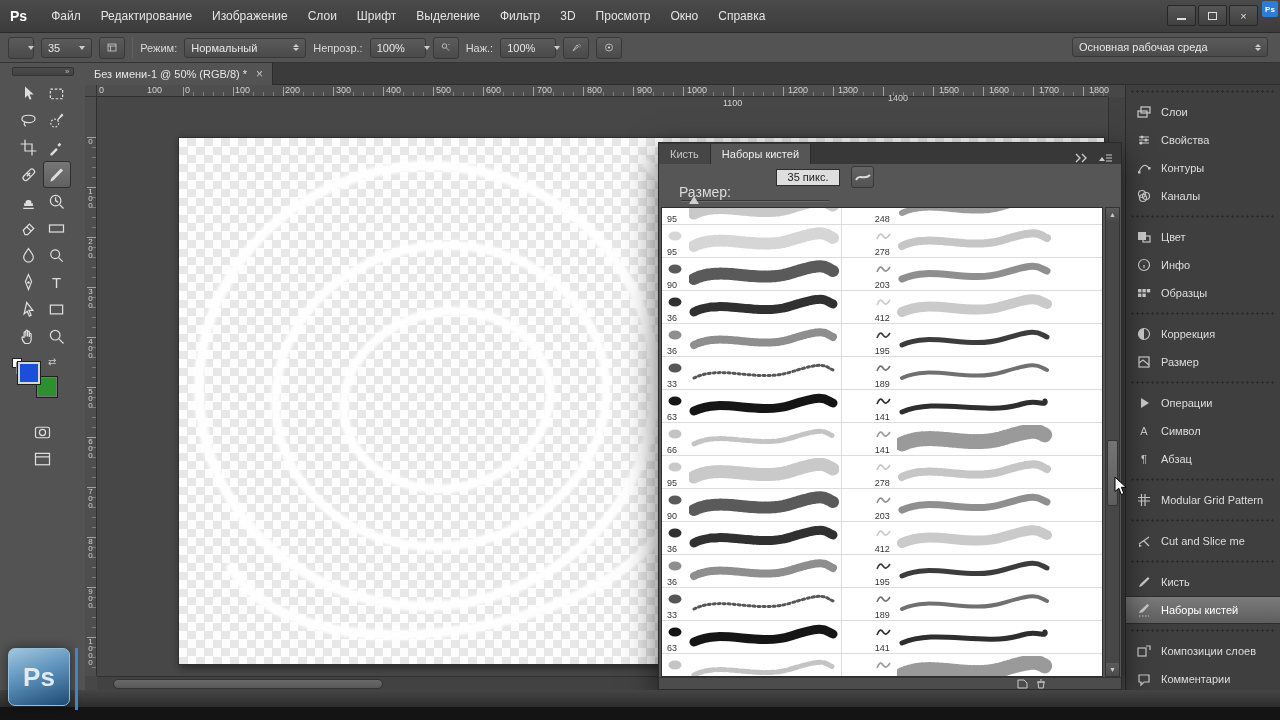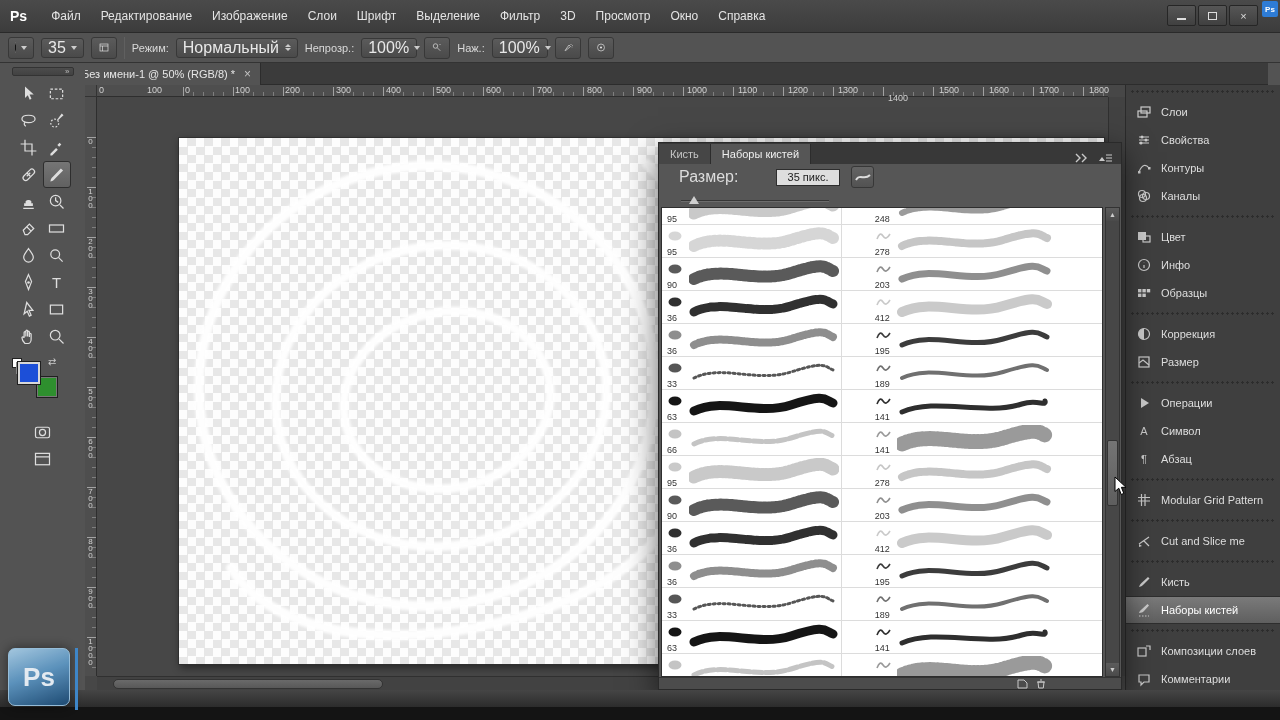--- a/index.html
+++ b/index.html
@@ -19,32 +19,32 @@
   .win-btn .maxbox{width:9px;height:8px;border:1px solid #ddd;display:block;}
   .win-btn .minbar{width:9px;height:2px;background:#ddd;display:block;margin-top:6px;}
   .corner-badge{position:absolute;right:2px;top:1px;width:16px;height:16px;background:#2e7cd6;
     border-radius:2px;color:#fff;font-size:8px;font-weight:bold;display:flex;align-items:center;justify-content:center;}
 
   
   .optionsbar{position:absolute;left:0;top:33px;width:1280px;height:30px;background:#535353;
     border-bottom:1px solid #333;display:flex;align-items:center;padding:0 8px;gap:7px;z-index:29;}
   .opt-label{color:#d9d9d9;font-size:11px;}
   .ctl{background:linear-gradient(#5b5b5b,#4a4a4a);border:1px solid #383838;border-radius:3px;
-    color:#e8e8e8;font-size:16px;height:20px;display:inline-flex;align-items:center;padding:8px 6px;gap:5px;}
+    color:#e8e8e8;font-size:11px;height:20px;display:inline-flex;align-items:center;padding:8px 6px;gap:19px;}
   .caret{width:0;height:0;border-left:3.5px solid transparent;border-right:3.5px solid transparent;border-top:4px solid #ccc;}
   .updown{display:flex;flex-direction:column;gap:1px;}
   .updown i{display:block;width:0;height:0;border-left:3px solid transparent;border-right:3px solid transparent;}
   .updown i.u{border-bottom:3.5px solid #ccc;} .updown i.d{border-top:3.5px solid #ccc;}
   .vsep{width:1px;height:22px;background:#424242;border-right:1px solid #606060;}
   .icon-btn{width:26px;height:22px;display:flex;align-items:center;justify-content:center;border-radius:3px;}
   .dotpreview{width:11px;height:11px;border-radius:50%;background:radial-gradient(circle,#111 40%,#777 90%);}
   .ws-select{position:absolute;right:12px;top:4px;width:196px;}
 
   
-  .tabstrip{position:absolute;left:73px;top:63px;width:1195px;height:22px;background:#3b3b3b;border-bottom:1px solid #2c2c2c;z-index:20;}
+  .tabstrip{position:absolute;left:85px;top:63px;width:1195px;height:22px;background:#3b3b3b;border-bottom:1px solid #2c2c2c;z-index:20;}
   .doc-tab{position:absolute;left:0;top:0;height:22px;background:#535353;border-right:1px solid #2c2c2c;
     color:#e6e6e6;font-size:11px;display:flex;align-items:center;padding:0 9px;gap:9px;}
   .doc-tab .close{color:#c2c2c2;font-size:12px;}
 
   
   .toolbar{position:absolute;left:0;top:63px;width:85px;height:627px;background:#535353;z-index:21;}
   .tb-collapse{width:62px;height:9px;margin:4px auto 2px auto;background:linear-gradient(#4c4c4c,#424242);
     border:1px solid #333;border-radius:2px;color:#bbb;font-size:8px;line-height:7px;text-align:right;padding-right:3px;}
   .tools{display:grid;grid-template-columns:28px 28px;justify-content:center;margin-top:4px;}
   .tool{width:28px;height:27px;display:flex;align-items:center;justify-content:center;border-radius:3px;}
@@ -94,21 +94,21 @@
   .dicn .ft{fill:#cbcbcb;stroke:none;}
 
   
   .panel{position:absolute;left:658px;top:142px;width:464px;height:548px;background:#565656;
     border:1px solid #2a2a2a;box-shadow:0 10px 30px rgba(0,0,0,.6);z-index:50;}
   .panel-tabs{height:21px;background:#383838;display:flex;align-items:flex-end;}
   .ptab{height:20px;line-height:20px;padding:0 11px;font-size:11px;color:#c6c6c6;background:#464646;border-right:1px solid #2c2c2c;}
   .ptab.active{background:#565656;color:#efefef;}
   .panel-tab-icons{margin-left:auto;display:flex;align-items:center;gap:8px;padding-right:8px;color:#c9c9c9;}
   .panel-ctl{position:relative;height:44px;}
-  .size-label{position:absolute;left:20px;top:4px;color:#dcdcdc;font-size:16px;}
+  .size-label{position:absolute;left:20px;top:20px;color:#dcdcdc;font-size:14px;}
   .size-field{position:absolute;left:117px;top:5px;width:64px;height:17px;background:#dedede;border:1px solid #2e2e2e;
     color:#1c1c1c;font-size:11px;text-align:center;line-height:15px;}
   .tipload-btn{position:absolute;left:192px;top:2px;width:23px;height:22px;background:linear-gradient(#646464,#525252);
     border:1px solid #373737;border-radius:3px;display:flex;align-items:center;justify-content:center;}
   .pslider{position:absolute;left:22px;top:33px;width:148px;height:8px;}
   .pslider .track{position:absolute;left:0;top:3px;width:100%;height:2px;background:#353535;border-bottom:1px solid #6c6c6c;}
   .pslider .thumb{position:absolute;left:8px;top:-1px;width:0;height:0;
     border-left:5px solid transparent;border-right:5px solid transparent;border-bottom:8px solid #cfcfcf;}
   .plist{position:absolute;left:2px;top:64px;width:442px;height:470px;background:#fff;border:1px solid #2e2e2e;overflow:hidden;}
   .plist-inner{margin-top:-16px;}
@@ -215,20 +215,27 @@
           <circle class="f" cx="20" cy="11" r="0.9"></circle>
           <circle class="f" cx="21" cy="8" r="0.9"></circle>
         </svg>
       </span>
     <span class="ctl icon-btn">
         <svg class="icn" viewBox="0 0 24 24">
           <circle cx="12" cy="12" r="7"></circle>
           <circle class="f" cx="12" cy="12" r="2.2"></circle>
         </svg>
       </span>
+    <span class="ctl ws-select" style="justify-content:space-between;">
+        <span>Основная рабочая среда</span>
+        <span class="updown">
+          <i class="u"></i>
+          <i class="d"></i>
+        </span>
+      </span>
   </div>
 
   <div class="tabstrip">
     <div class="doc-tab">
       <span>Без имени-1 @ 50% (RGB/8) *</span>
       <span class="close">×</span>
     </div>
   </div>
 
   <div class="toolbar">
@@ -376,21 +383,21 @@
         <span class="hlabel" style="left: 136px;">100</span>
         <span class="hlabel" style="left: 186px;">200</span>
         <span class="hlabel" style="left: 237px;">300</span>
         <span class="hlabel" style="left: 287px;">400</span>
         <span class="hlabel" style="left: 337px;">500</span>
         <span class="hlabel" style="left: 387px;">600</span>
         <span class="hlabel" style="left: 438px;">700</span>
         <span class="hlabel" style="left: 488px;">800</span>
         <span class="hlabel" style="left: 538px;">900</span>
         <span class="hlabel" style="left: 588px;">1000</span>
-        <span class="hlabel" style="left: 639px;">1100</span>
+        <span class="hlabel" style="left: 624px; margin-top: 13px;">1100</span>
         <span class="hlabel" style="left: 689px;">1200</span>
         <span class="hlabel" style="left: 739px;">1300</span>
         <span class="hlabel" style="left: 789px; margin-top: 8px;">1400</span>
         <span class="hlabel" style="left: 840px;">1500</span>
         <span class="hlabel" style="left: 890px;">1600</span>
         <span class="hlabel" style="left: 940px;">1700</span>
         <span class="hlabel" style="left: 990px;">1800</span>
       </div>
     <div class="vruler" id="vruler">
         <span class="vlabel" style="top: 40px;">0</span>

